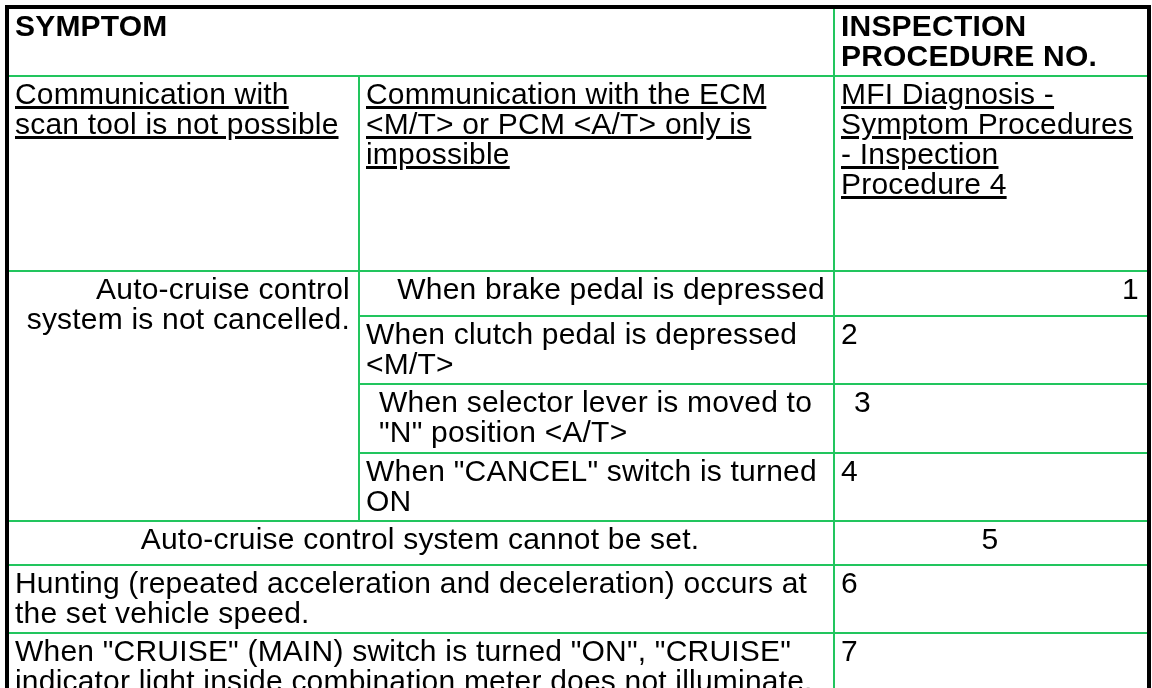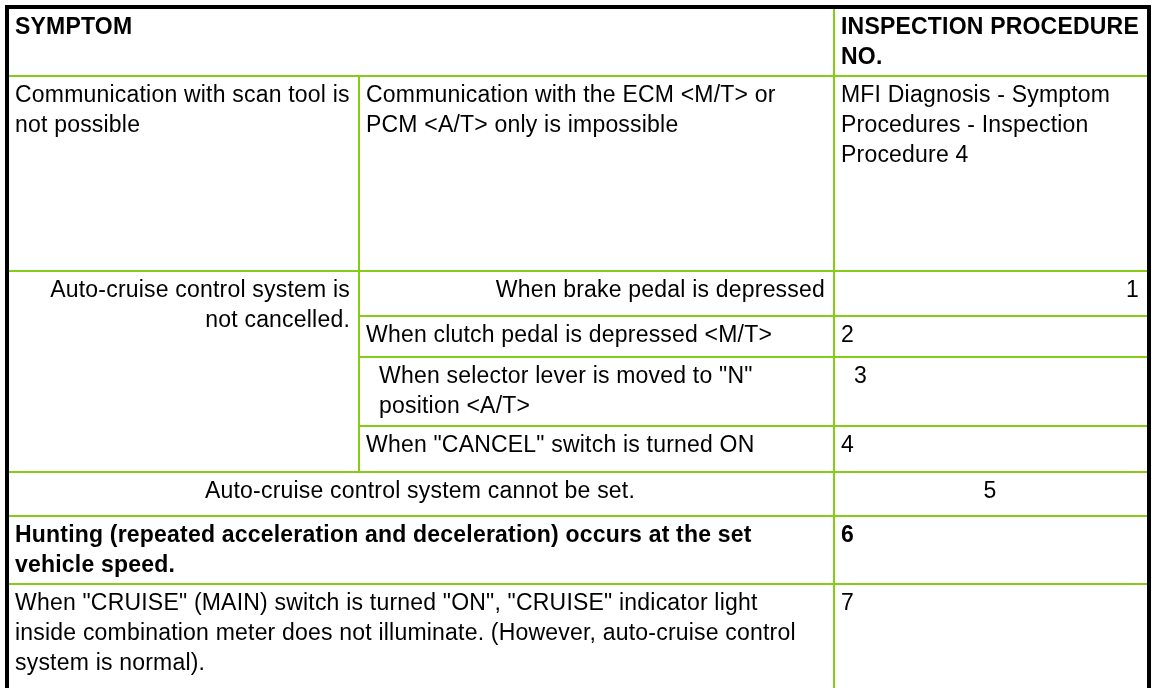--- a/index.html
+++ b/index.html
@@ -16,40 +16,40 @@
     padding: 5px;
   }
   table.symptom-table {
     border-collapse: collapse;
     table-layout: fixed;
     width: 1142px;
     border: 4px solid #000000;
     background: #ffffff;
   }
   table.symptom-table td {
-    border: 2px solid #84cc16;
+    border: 2px solid #22c55e;
     vertical-align: top;
     padding: 2px 8px 4px 6px;
-    font-size: 23px;
+    font-size: 30px;
     line-height: 30px;
     letter-spacing: 0.2px;
     overflow: hidden;
   }
   td.hdr {
     font-weight: bold;
   }
   
   tr.r-header  td { height: 54px; }
-  tr.r-comm    td { height: 187px; }
+  tr.r-comm    td { height: 187px; text-decoration: underline; }
   tr.r-brake   td { height: 37px; text-align: right; }
   tr.r-clutch  td { height: 33px; margin-left: 20px; }
   tr.r-select  td { height: 61px; padding-left: 19px; }
   tr.r-cancel  td { height: 38px; }
   tr.r-set     td { height: 36px; text-align: center; }
-  tr.r-hunt    td { height: 60px; font-weight: bold; }
+  tr.r-hunt    td { height: 60px; }
   tr.r-cruise  td { height: 97px; }
 </style>
 </head>
 <body>
 
 <table class="symptom-table">
   <colgroup>
     <col style="width:352px">
     <col style="width:475px">
     <col style="width:315px">

